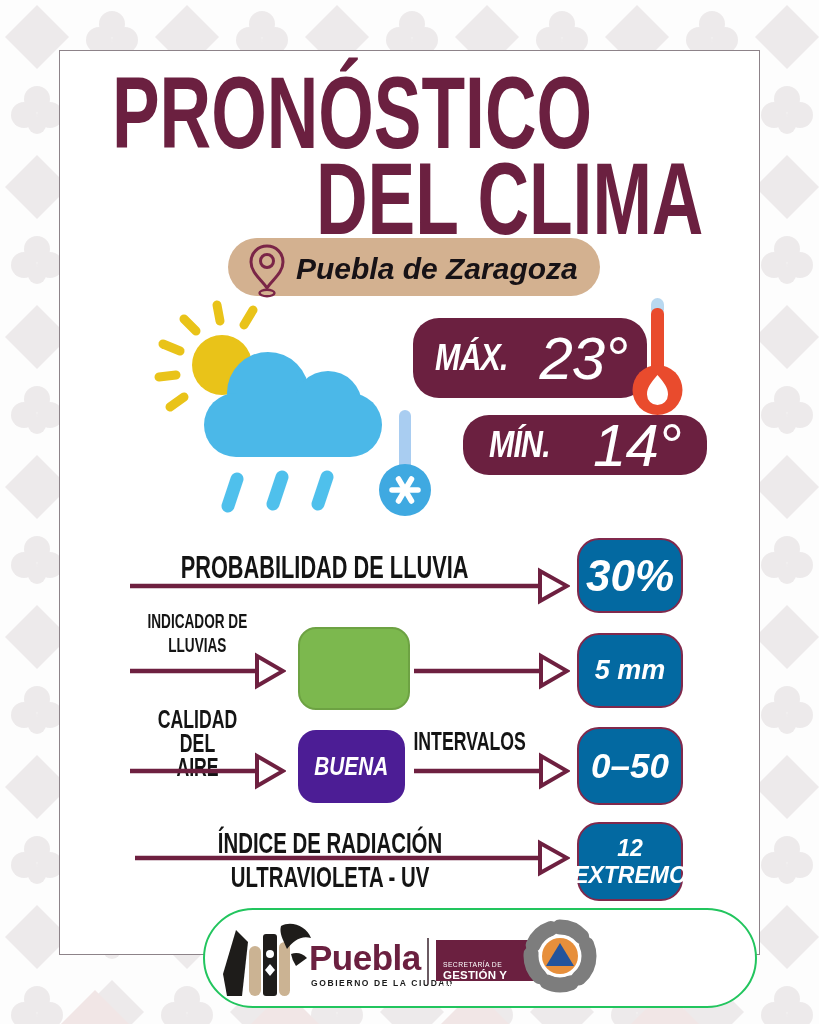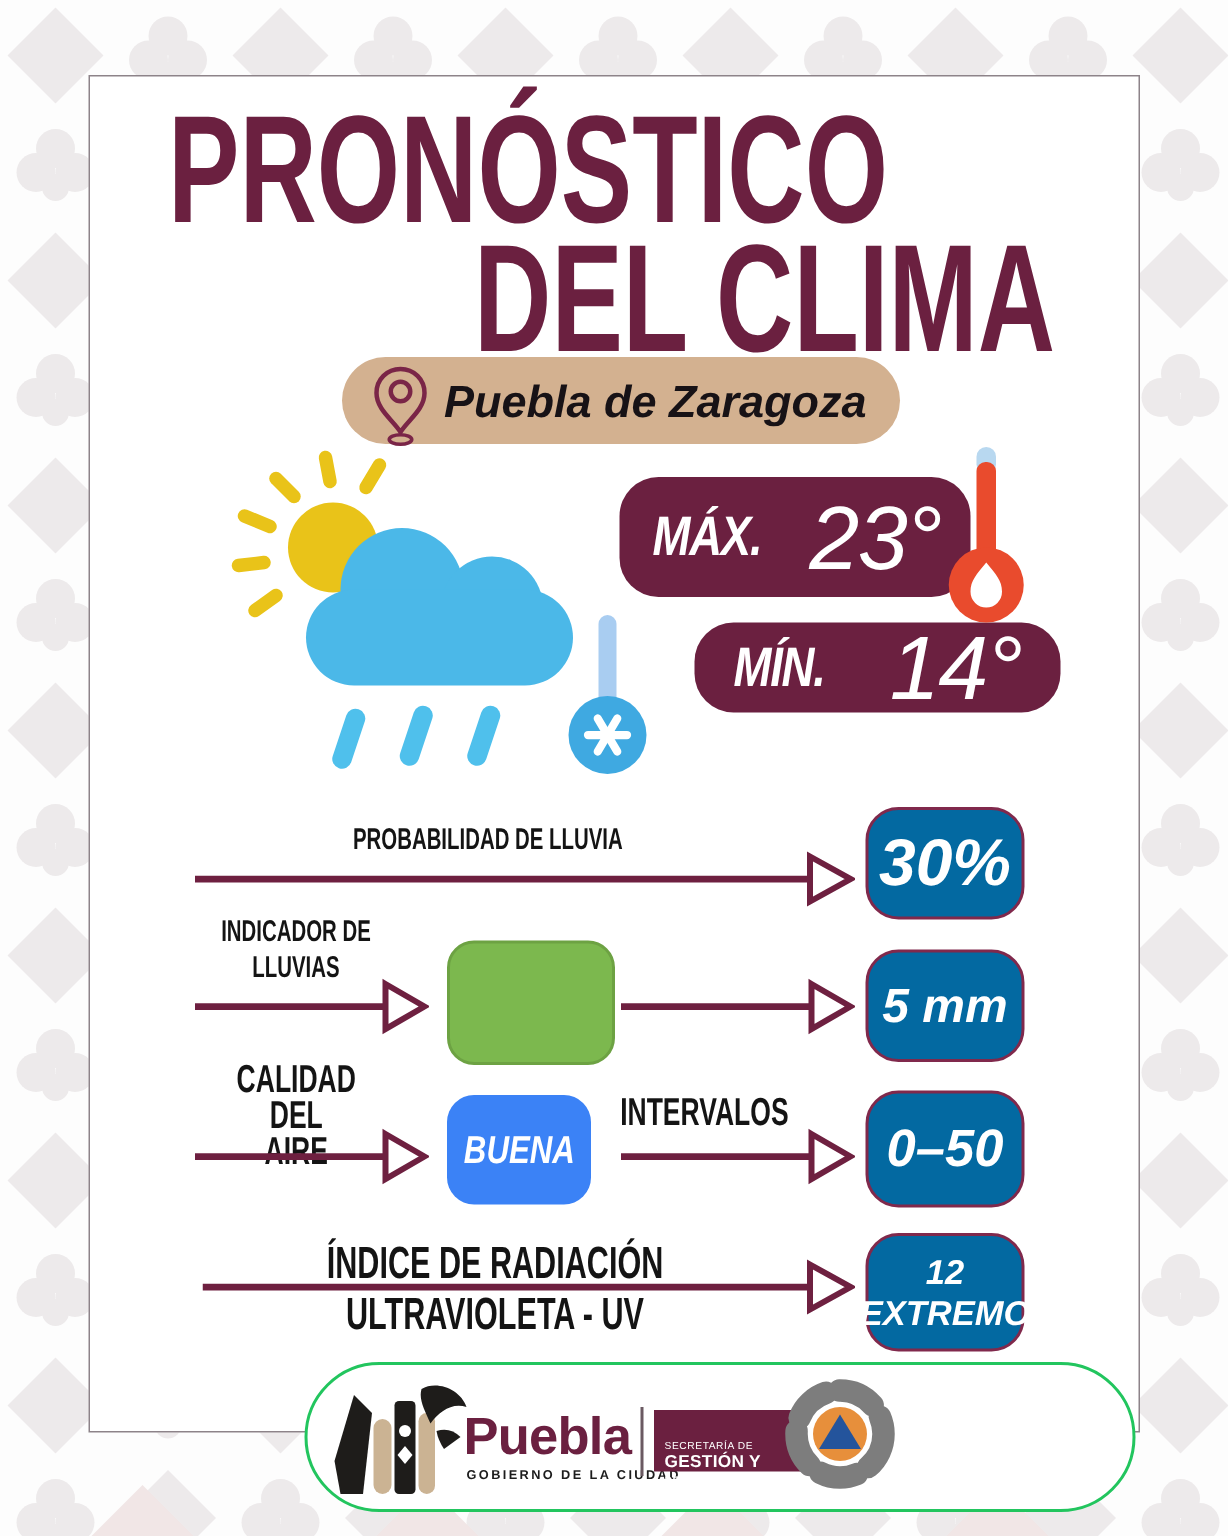--- a/index.html
+++ b/index.html
@@ -25,38 +25,38 @@
              color:#fff;font-style:italic;}
   .max-pill{left:413px;top:318px;width:234px;height:80px;padding-left:22px;gap:16px;box-sizing:border-box;}
   .min-pill{left:419px;top:415px;width:244px;height:60px;padding-left:26px;gap:30px;box-sizing:border-box;margin-left:44px;}
   .temp-label{font-weight:bold;font-size:37px;display:inline-block;transform:scaleX(.82);
               transform-origin:left center;letter-spacing:-1px;}
   .temp-value{font-size:60px;letter-spacing:-1px;}
   
   .lbl{color:#141414;font-weight:bold;text-align:center;z-index:2;}
   .cond{display:inline-block;transform:scaleX(.68);transform-origin:center top;}
   .preline{white-space:pre-line;}
-  .lbl-rainprob{left:95px;top:549px;width:460px;font-size:20px;}
+  .lbl-rainprob{left:95px;top:549px;width:460px;font-size:32px;}
   .lbl-indicator{left:110px;top:609px;width:175px;font-size:20px;line-height:24px;}
   .lbl-precip{left:385px;top:606px;width:170px;font-size:26px;line-height:24px;}
   .lbl-calidad{left:110px;top:707px;width:175px;font-size:26px;line-height:24px;}
   .lbl-intervalos{left:385px;top:726px;width:170px;font-size:26px;}
   .lbl-uv{left:95px;top:826px;width:470px;font-size:30px;}
   
   .vbox{left:577px;width:106px;background:#0369a1;border:2.5px solid #80294c;border-radius:22px;
         display:flex;align-items:center;justify-content:center;color:#fff;font-style:italic;
         font-weight:bold;z-index:2;text-align:center;box-sizing:border-box;}
   .vbox-r1{top:538px;height:75px;font-size:44px;}
-  .vbox-r2{top:633px;height:75px;font-size:32px;}
+  .vbox-r2{top:633px;height:75px;font-size:27px;}
   .vbox-r3{top:727px;height:78px;font-size:35px;}
   .vbox-r4{top:822px;height:79px;font-size:23px;line-height:27px;}
   
   .swatch{left:298px;top:627px;width:112px;height:83px;background:#7cb84e;
           border:2px solid #6da243;border-radius:18px;z-index:2;box-sizing:border-box;}
-  .buena{left:298px;top:730px;width:96px;height:73px;background:#3b82f6;border-radius:18px;
+  .buena{left:298px;top:730px;width:107px;height:73px;background:#4c1d95;border-radius:18px;
          display:flex;align-items:center;justify-content:center;color:#fff;font-style:italic;
          font-weight:bold;font-size:26px;z-index:2;}
   .buena .cond{transform:scaleX(.8);}
   
   .fpill{left:203px;top:908px;width:554px;height:100px;background:#fff;border:2px solid #22c55e;
          border-radius:50px;z-index:3;box-sizing:border-box;}
   .fp-child{position:absolute;}
   .brand{left:104px;top:28px;font-size:35px;font-weight:bold;color:#6b2040;letter-spacing:-.5px;}
   .tagline{left:106px;top:68px;font-size:8.5px;font-weight:bold;letter-spacing:1.6px;color:#1c1c1c;white-space:nowrap;}
   .fdiv{left:222px;top:28px;width:2px;height:46px;background:#6b5a62;}

